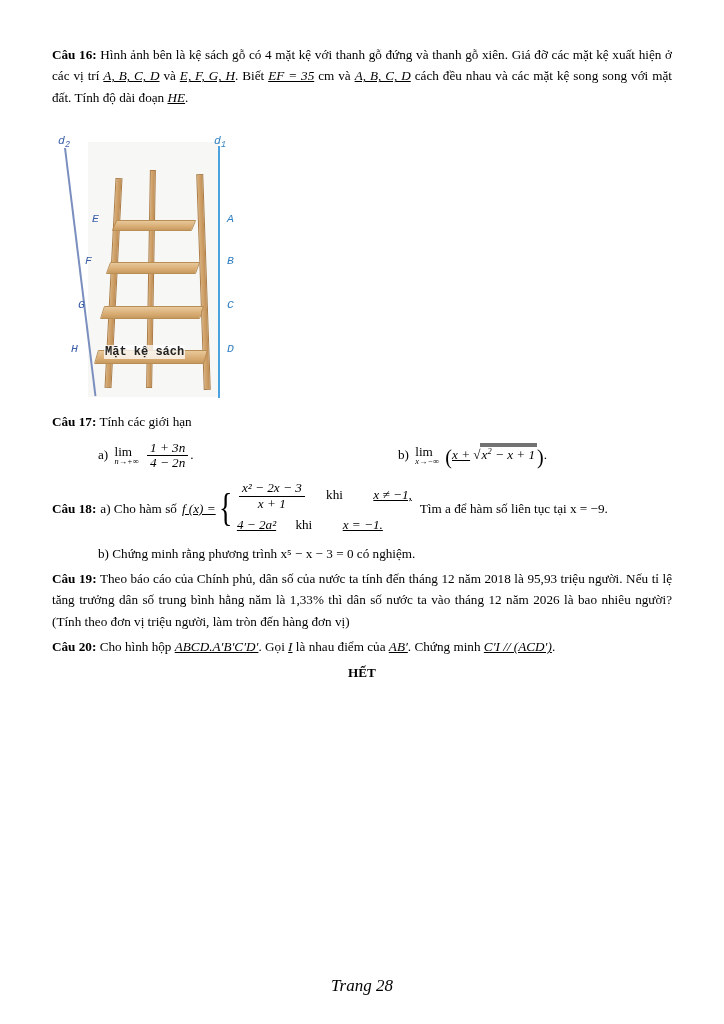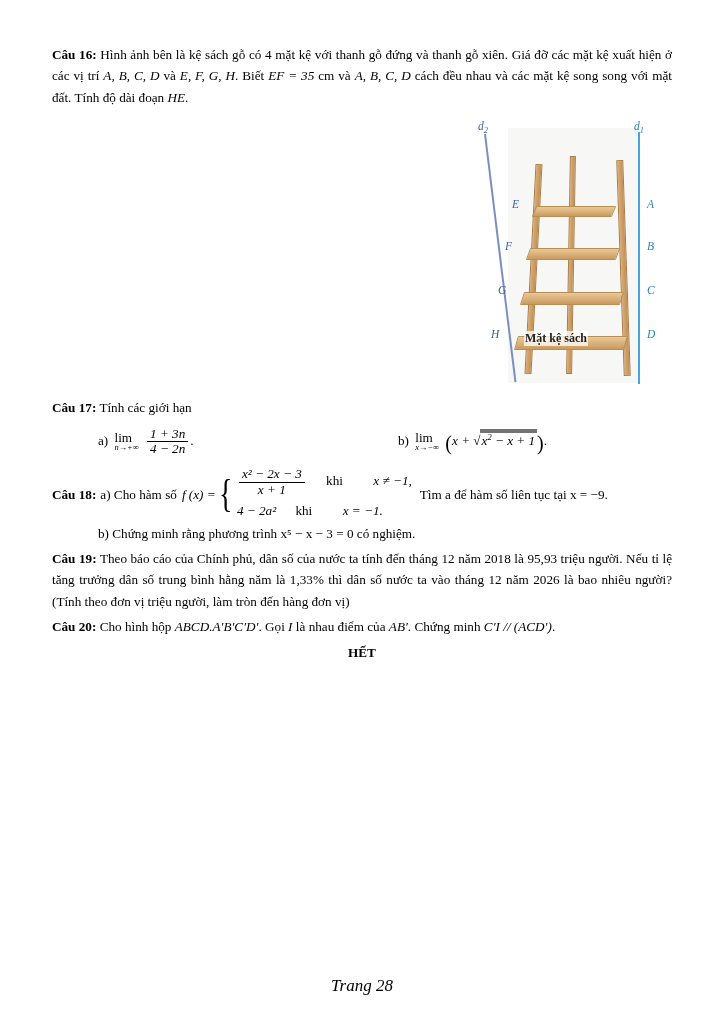--- a/index.html
+++ b/index.html
@@ -20,28 +20,29 @@
     width: 724px;
     height: 1024px;
     box-sizing: border-box;
     padding: 44px 52px 0 52px;
   }
   p {
     margin: 0 0 3px 0;
     line-height: 1.62;
     text-align: justify;
   }
-  .mathit { font-style: italic; font-family: "Liberation Serif", serif; }
+  .mathit { font-style: italic; font-family: "Liberation Serif", serif; text-decoration: underline; }
   .q-label { font-weight: bold; }
 
   
   .figure-wrap {
-    margin: 14px 0 10px 0;
+    margin: 28px 0 10px 0;
     display: flex;
-    justify-content: flex-end;
+    justify-content: flex-start;
+    font-family: Liberation Mono, monospace;
   }
   .figure {
     position: relative;
     width: 200px;
     height: 265px;
     background: #ffffff;
   }
   .shelf-photo {
     position: absolute;
     left: 36px;
@@ -252,21 +253,21 @@
       </span>
       <span class="row" style="display:block;">
         <span class="mathit">4 − 2a²</span>
         <span class="khi">khi</span>
         <span class="mathit">x = −1.</span>
       </span>
     </span>
     <span style="margin-left:8px;">Tìm a để hàm số liên tục tại x = −9.</span>
   </div>
 
-  <p class="indent-a" style="">b) Chứng minh rằng phương trình x⁵ − x − 3 = 0 có nghiệm.</p>
+  <p class="indent-a" style="margin-top:6px;">b) Chứng minh rằng phương trình x⁵ − x − 3 = 0 có nghiệm.</p>
 
   <p style="margin-top:4px;">
     <span class="q-label">Câu 19:</span>
     <span>Theo báo cáo của Chính phủ, dân số của nước ta tính đến tháng 12 năm 2018 là 95,93 triệu người. Nếu tỉ lệ tăng trưởng dân số trung bình hằng năm là 1,33% thì dân số nước ta vào tháng 12 năm 2026 là bao nhiêu người? (Tính theo đơn vị triệu người, làm tròn đến hàng đơn vị)</span>
   </p>
 
   <p style="margin-top:4px;">
     <span class="q-label">Câu 20:</span>
     <span>Cho hình hộp </span><span class="mathit">ABCD.A′B′C′D′</span><span>. Gọi </span><span class="mathit">I</span><span> là nhau điểm của </span><span class="mathit">AB′</span><span>. Chứng minh </span><span class="mathit">C′I // (ACD′)</span><span>.</span>
   </p>

